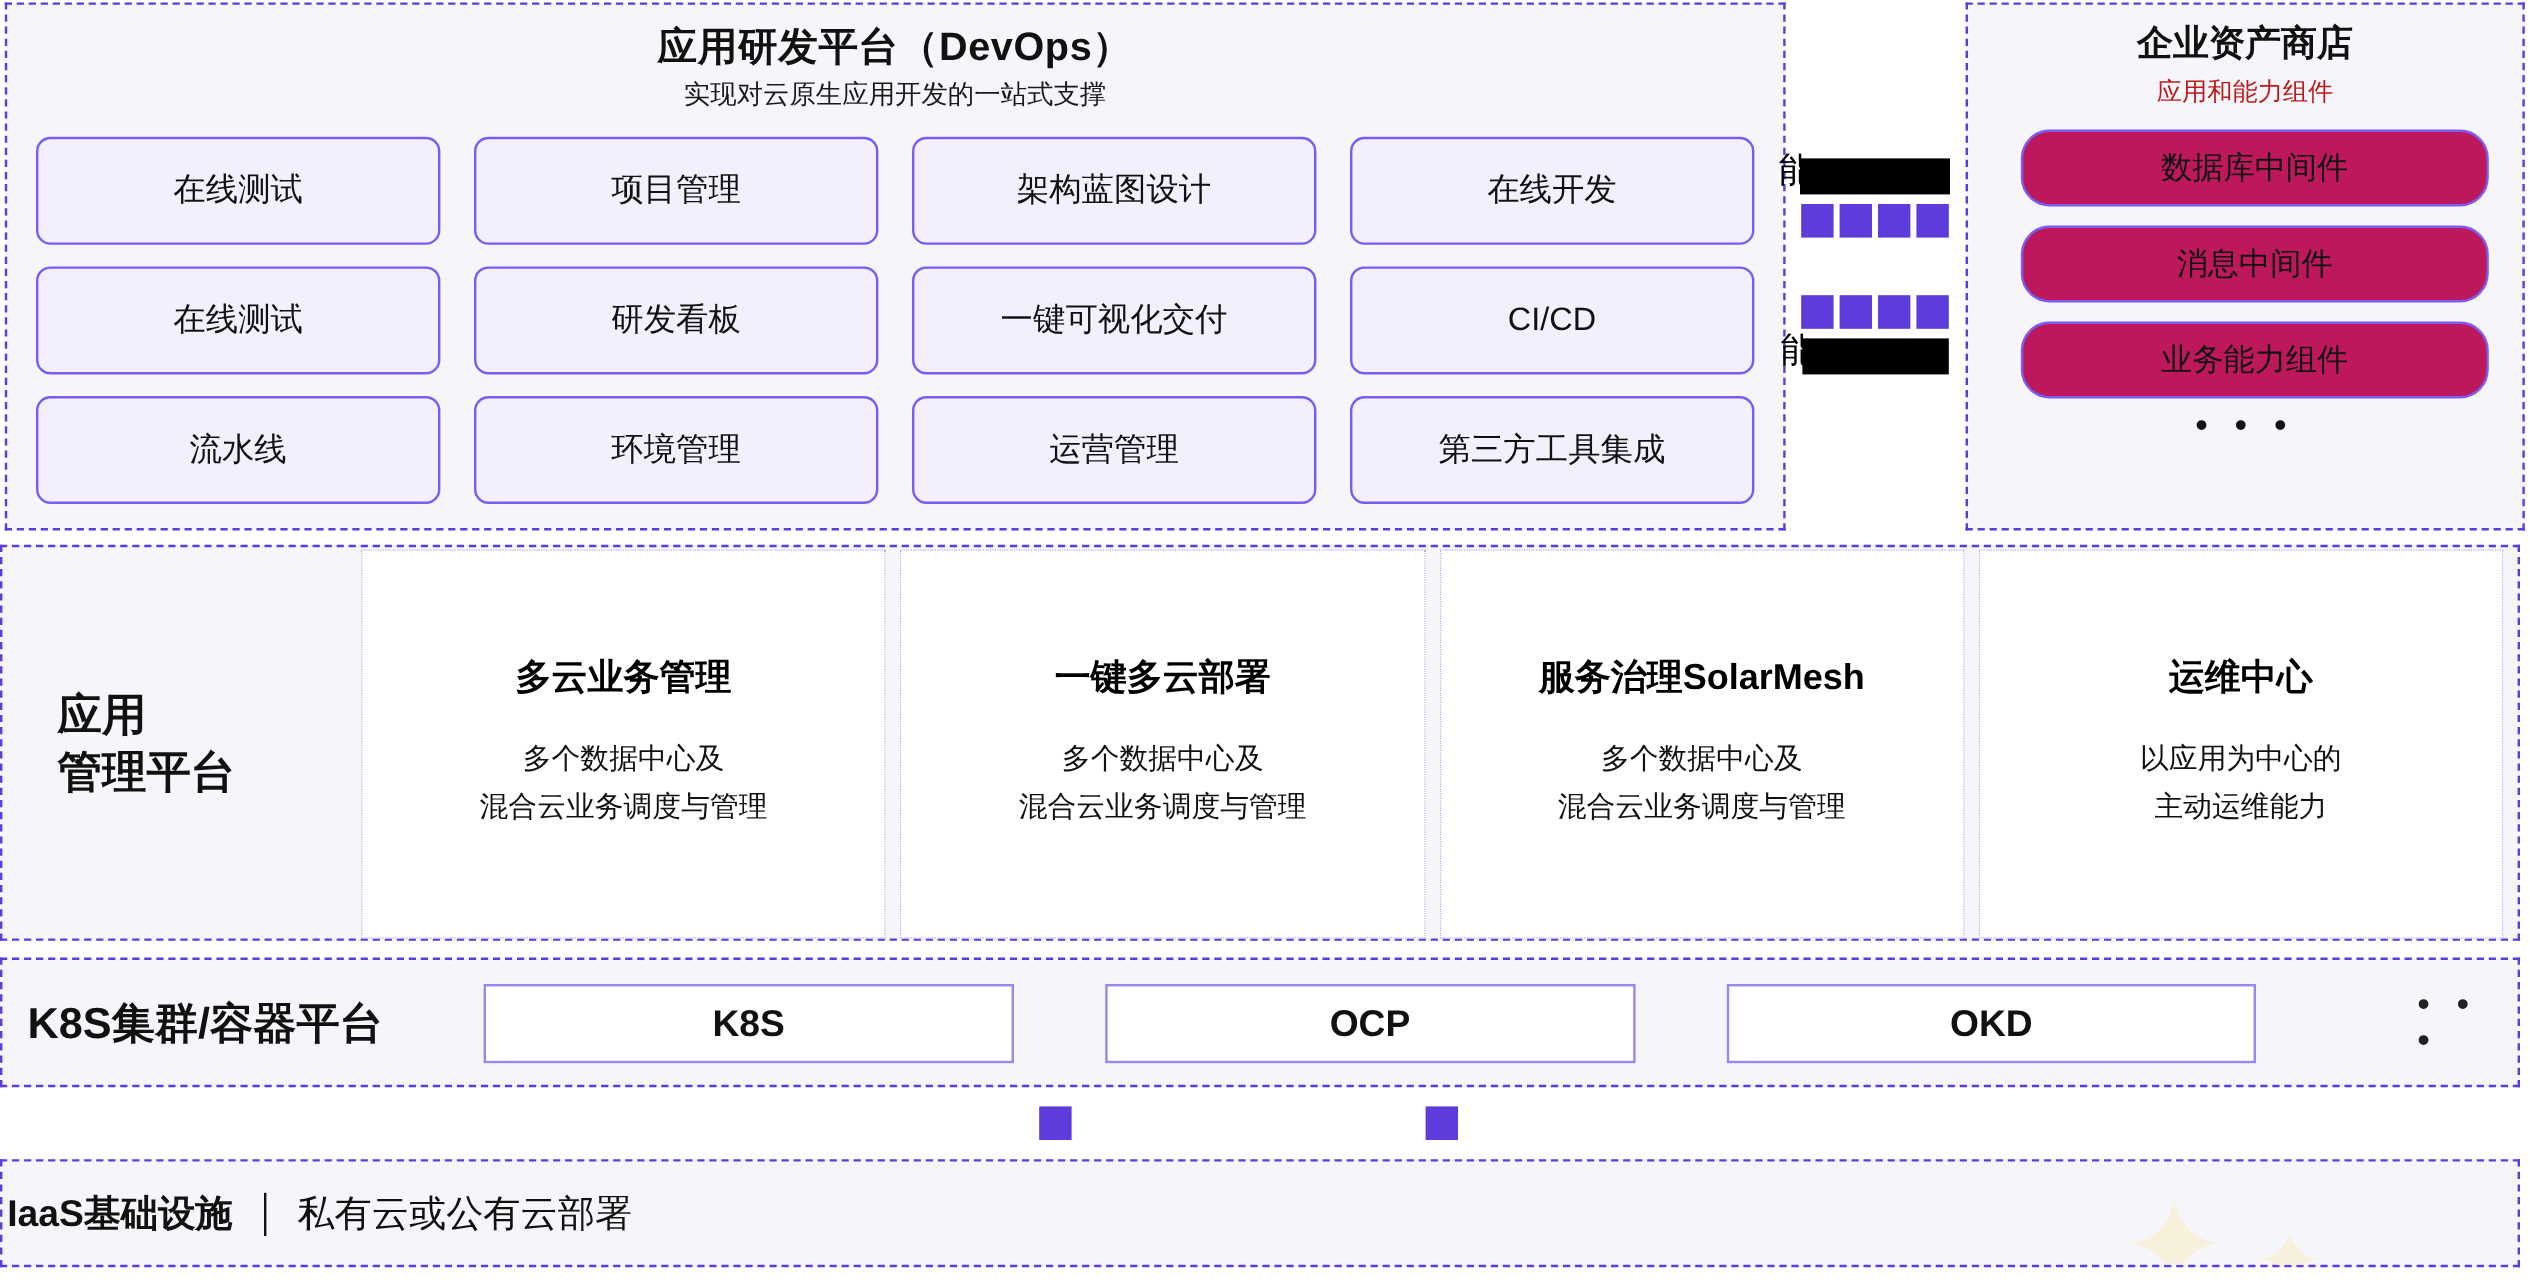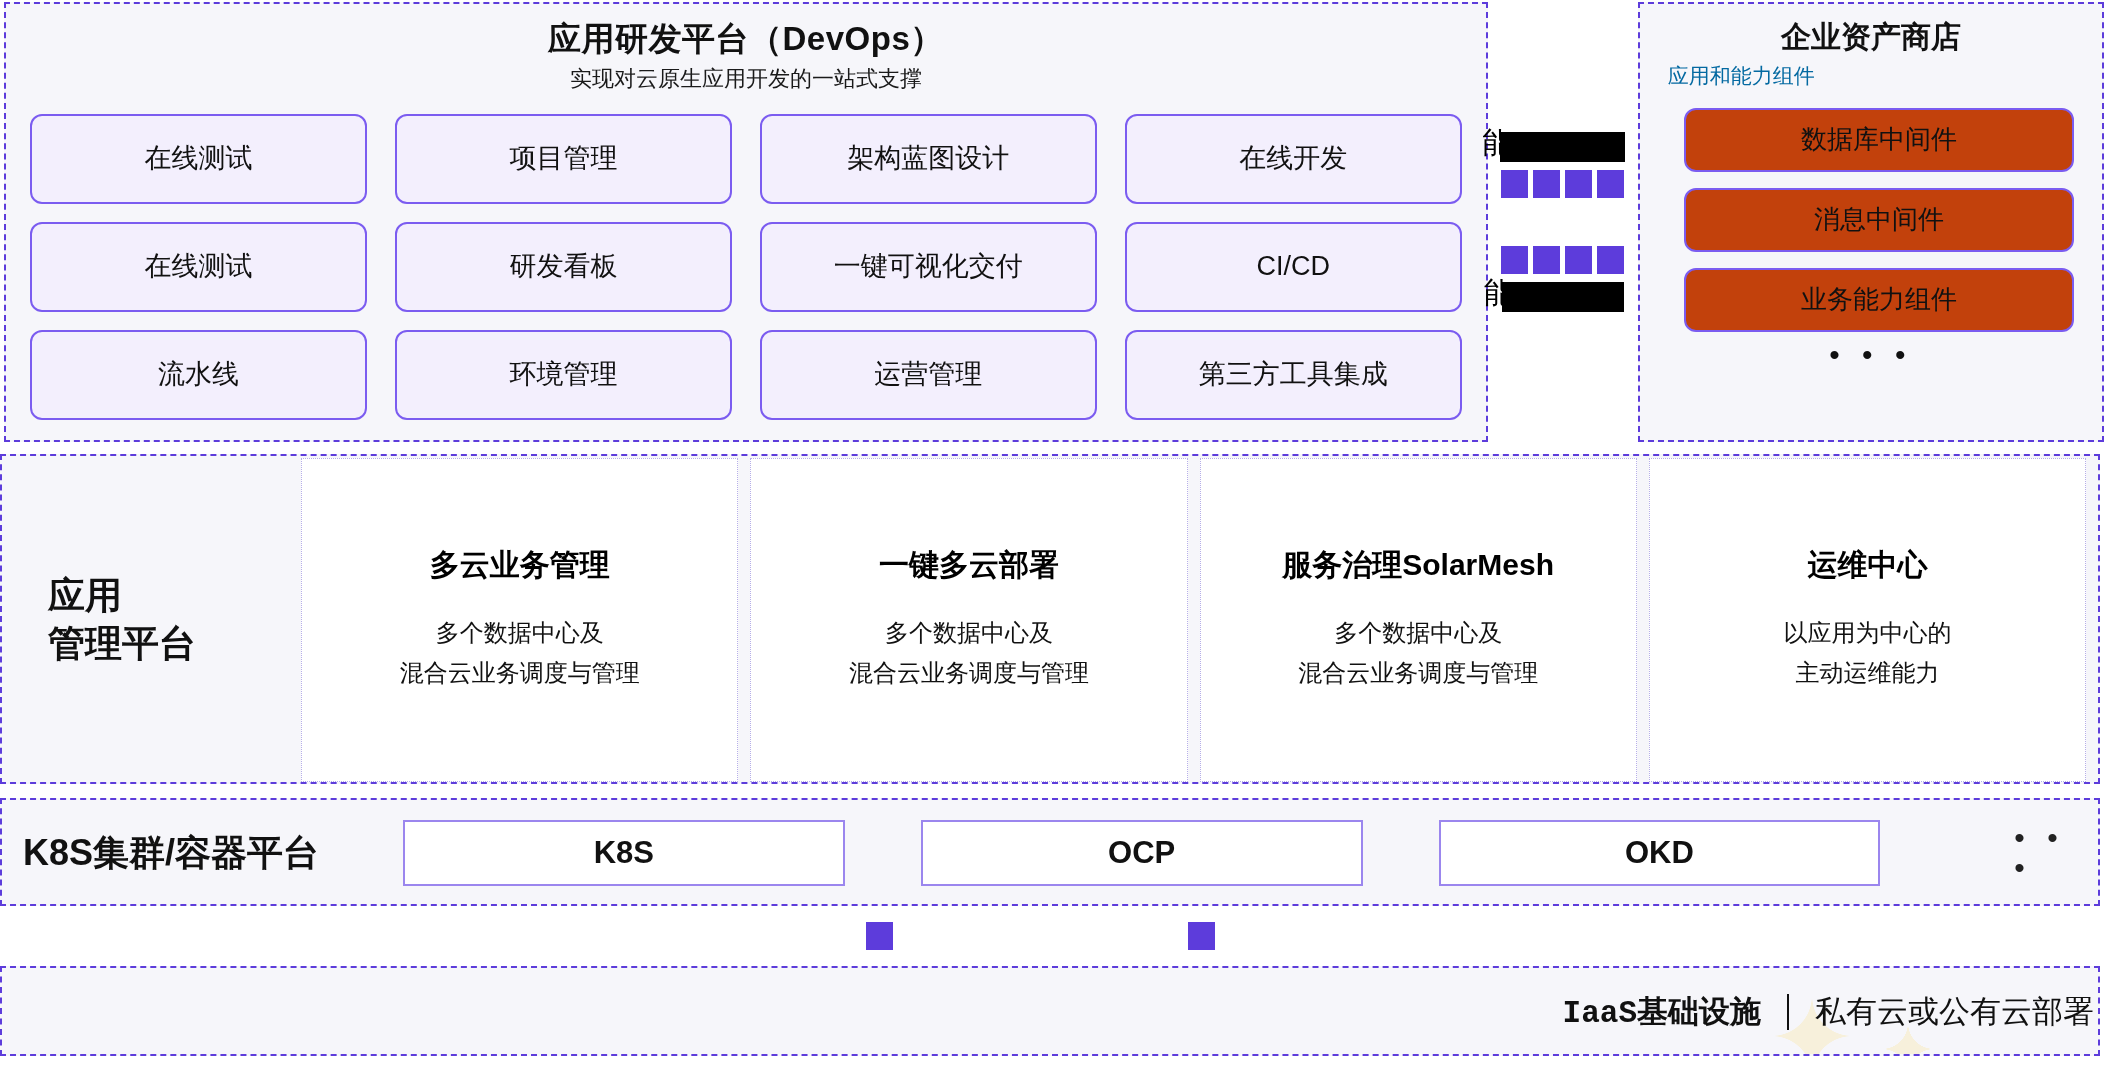--- a/index.html
+++ b/index.html
@@ -141,36 +141,36 @@
   }
 
   .store-title {
     text-align: center;
     font-size: 30px;
     font-weight: bold;
     color: #111111;
     line-height: 1.25;
   }
   .store-sub {
-    text-align: left;
+    text-align: center;
     font-size: 21px;
-    color: #0369a1;
+    color: #b91c1c;
     margin-top: 6px;
   }
   .store-list {
     margin-top: 18px;
     display: flex;
     flex-direction: column;
     gap: 16px;
   }
   .store-chip {
     height: 64px;
-    background: #c2410c;
+    background: #be185d;
     border: 2px solid #7b5cf0;
-    border-radius: 12px;
+    border-radius: 24px;
     display: flex;
     align-items: center;
     justify-content: center;
     font-size: 26px;
     color: #111111;
     margin-left: 16px;
   }
   .store-dots {
     margin-top: 8px;
     text-align: center;
@@ -294,24 +294,23 @@
     background: #5d3cdb;
     top: 16px;
   }
 
   
   .iaas-panel {
     width: 2100px;
     height: 90px;
     display: flex;
     align-items: center;
-    justify-content: flex-end;
+    justify-content: flex-start;
     position: relative;
     overflow: hidden;
-    font-family: Liberation Mono, monospace;
   }
   .iaas-text {
     display: flex;
     align-items: center;
     gap: 26px;
     font-size: 31px;
     font-weight: bold;
     color: #111111;
     position: relative;
     z-index: 2;

